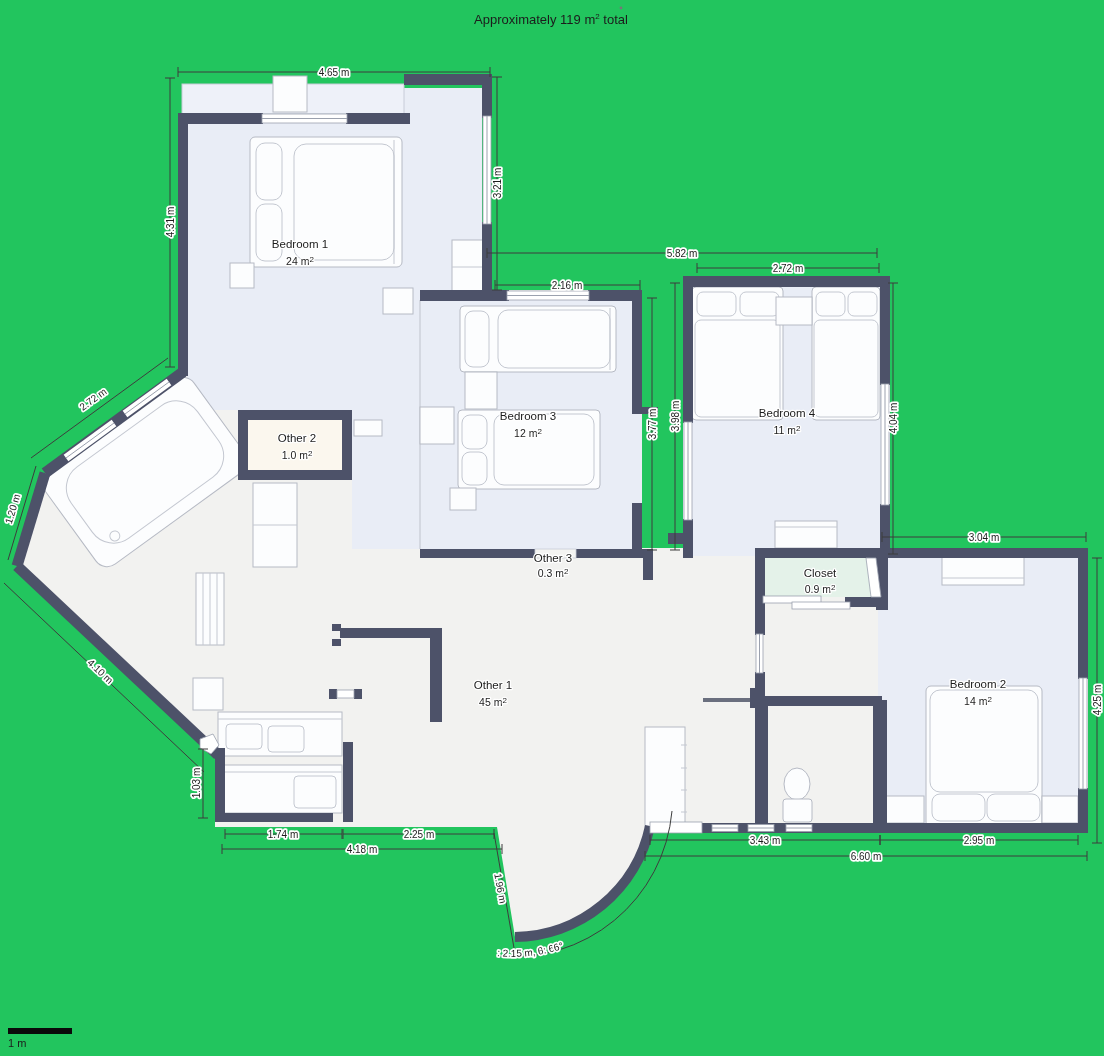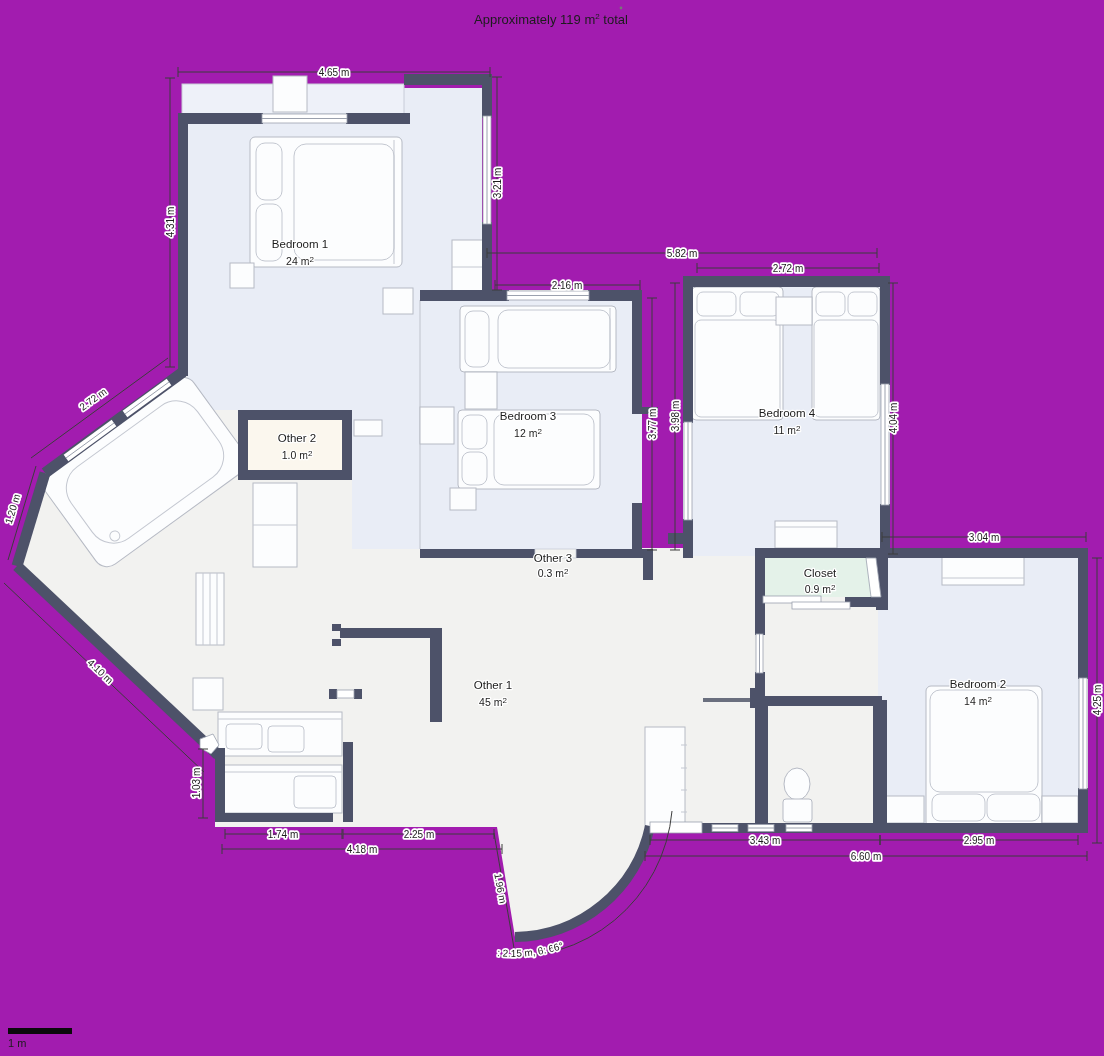--- a/index.html
+++ b/index.html
@@ -1,16 +1,16 @@
 <!DOCTYPE html>
 <html><head>
 <meta charset="utf-8">
 <style>
   html,body{margin:0;padding:0;background:#ffffff;}
-  .stage{width:1104px;height:1056px;position:relative;background:#a21caf;}
+  .stage{width:1104px;height:1056px;position:relative;background:#22c55e;}
   svg text{font-family:"Liberation Sans", sans-serif;fill:#1c1c1c;}
   .dim path{stroke:#3d3d3d;fill:none;stroke-width:1;}
   .dim text{font-size:10px;text-anchor:middle;paint-order:stroke;stroke:#ffffff;stroke-width:3.5px;stroke-linejoin:round;}
   .room-name{font-size:11.5px;text-anchor:middle;paint-order:stroke;stroke:#ffffff;stroke-width:2.5px;stroke-linejoin:round;}
   .room-area{font-size:10.5px;text-anchor:middle;paint-order:stroke;stroke:#ffffff;stroke-width:2.5px;stroke-linejoin:round;}
   .sup{font-size:8px;}
   .furn{fill:#fcfdfe;stroke:#b6bac4;stroke-width:1;}
   .furn-l{stroke:#c4c8d1;stroke-width:1;fill:none;}
   .wall{fill:#4d5269;}
   .wline{stroke:#4d5269;stroke-width:11;fill:none;}

